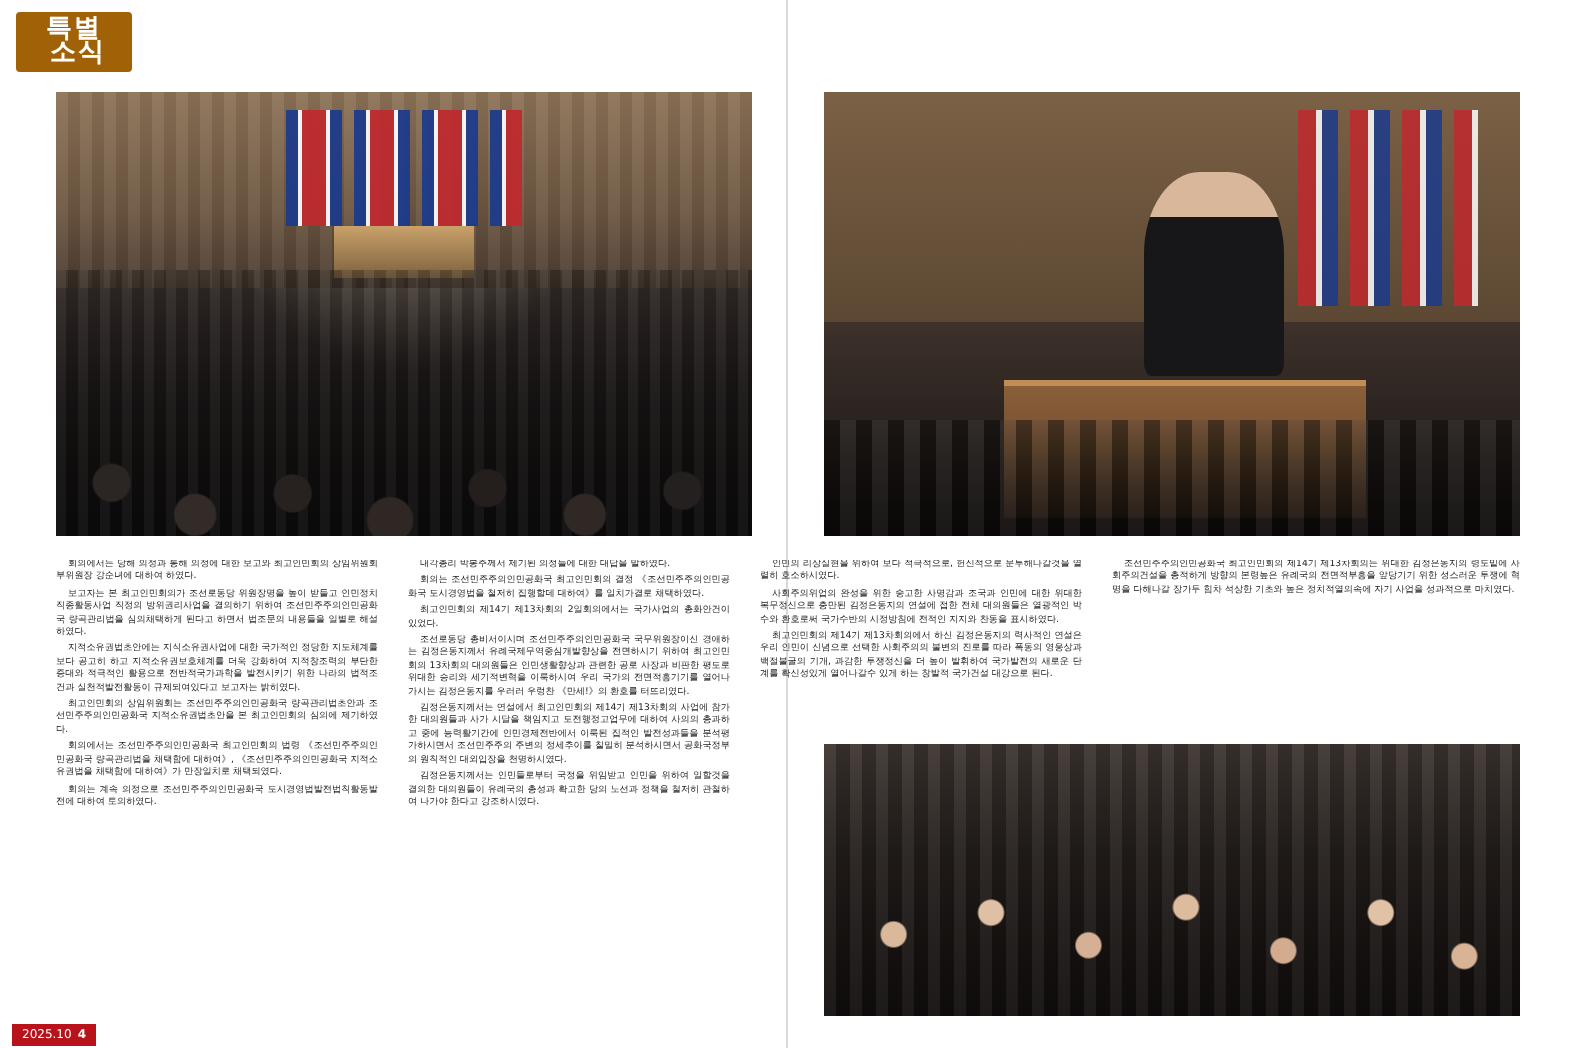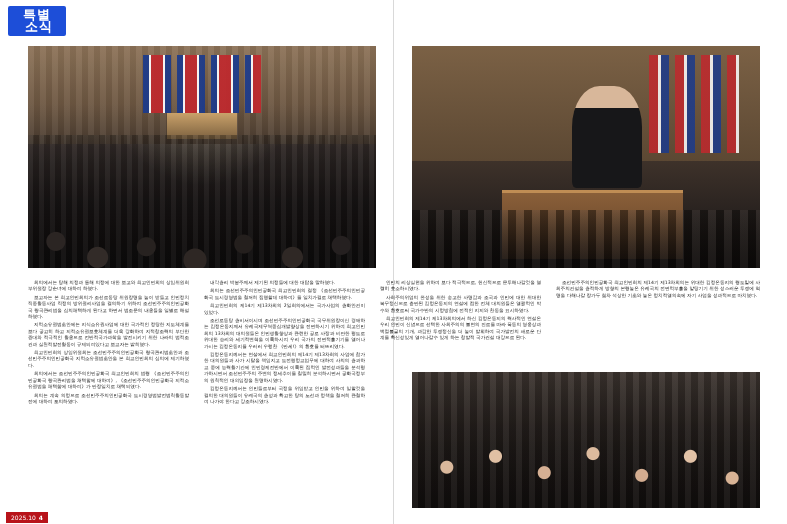--- a/index.html
+++ b/index.html
@@ -11,21 +11,21 @@
   }
   .page{
     position:relative;
     width:787px;height:524px;
     background:#ffffff;
     box-sizing:border-box;
   }
   
   .masthead{
     position:absolute;left:8px;top:6px;width:58px;height:30px;
-    background:#1d4ed8;border-radius:2px;
+    background:#a16207;border-radius:2px;
     color:#fff;display:flex;align-items:center;justify-content:center;
     font-weight:bold;font-size:13px;line-height:12px;text-align:center;
     letter-spacing:1px;
   }
   .masthead span{display:block;}
   .masthead .l2{margin-left:4px;}
   
   .photo{
     position:absolute;
     background:#333;

